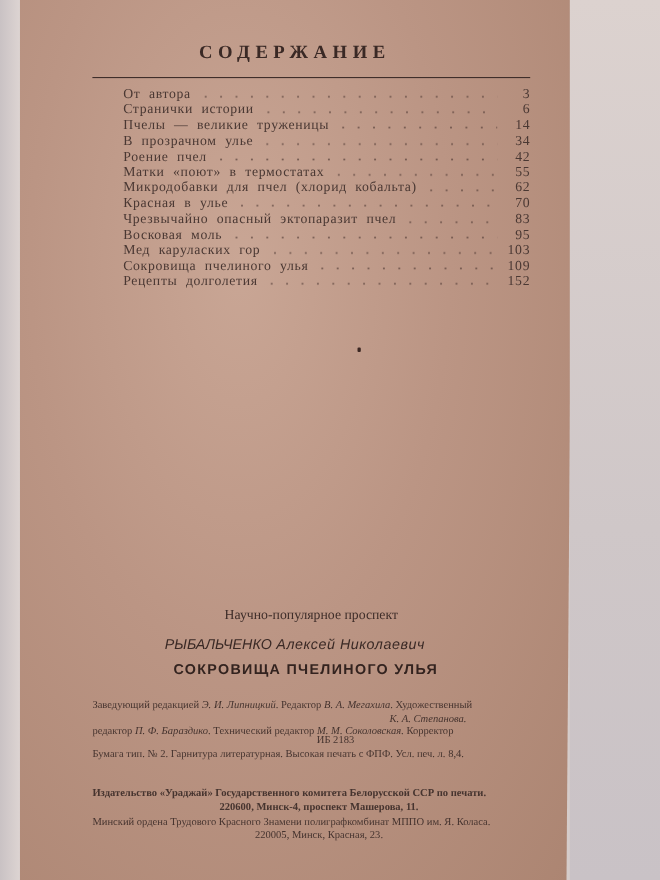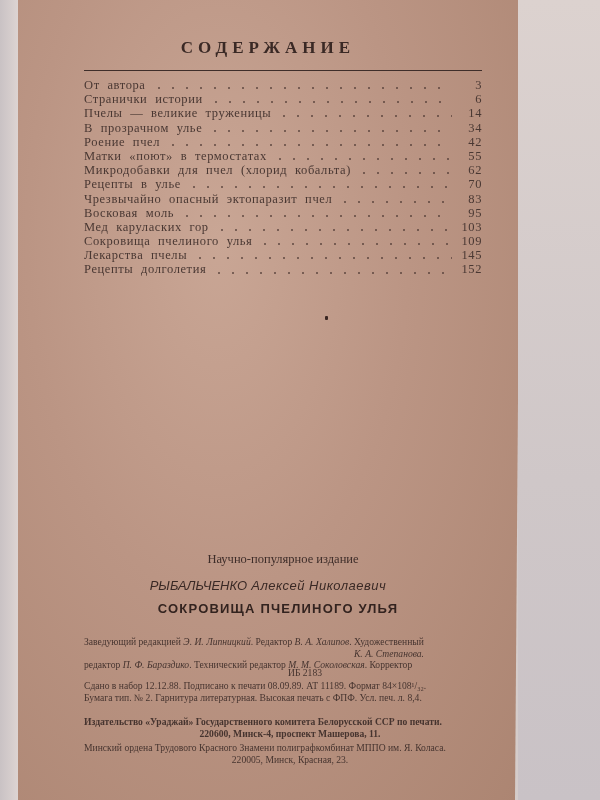--- a/index.html
+++ b/index.html
@@ -65,21 +65,21 @@
     .toc-row {
       display: flex;
       align-items: baseline;
       height: 14.2px;
       font-size: 12.5px;
       line-height: 14.2px;
       color: #4a3833;
       letter-spacing: 0.6px;
       word-spacing: 4px;
     }
-    .toc-label { white-space: nowrap; }
+    .toc-label { white-space: nowrap; margin-left: 28px; }
     .toc-dots {
       flex: 1;
       margin: 0 6px;
       border-bottom: 2px dotted rgba(70,50,45,0.55);
       height: 0;
       align-self: center;
       transform: translateY(3px);
       border-bottom-style: dotted;
       background-image: radial-gradient(circle, rgba(70,50,45,0.6) 0.8px, transparent 1px);
       background-size: 14px 4px;
@@ -191,21 +191,21 @@
           <span class="toc-label">Матки «поют» в термостатах</span>
           <span class="toc-dots"></span>
           <span class="toc-page">55</span>
         </li>
       <li class="toc-row">
           <span class="toc-label">Микродобавки для пчел (хлорид кобальта)</span>
           <span class="toc-dots"></span>
           <span class="toc-page">62</span>
         </li>
       <li class="toc-row">
-          <span class="toc-label">Рецепты в улье</span>
+          <span class="toc-label">Красная в улье</span>
           <span class="toc-dots"></span>
           <span class="toc-page">70</span>
         </li>
       <li class="toc-row">
           <span class="toc-label">Чрезвычайно опасный эктопаразит пчел</span>
           <span class="toc-dots"></span>
           <span class="toc-page">83</span>
         </li>
       <li class="toc-row">
           <span class="toc-label">Восковая моль</span>
@@ -216,50 +216,44 @@
           <span class="toc-label">Мед каруласких гор</span>
           <span class="toc-dots"></span>
           <span class="toc-page">103</span>
         </li>
       <li class="toc-row">
           <span class="toc-label">Сокровища пчелиного улья</span>
           <span class="toc-dots"></span>
           <span class="toc-page">109</span>
         </li>
       <li class="toc-row">
-          <span class="toc-label">Лекарства пчелы</span>
-          <span class="toc-dots"></span>
-          <span class="toc-page">145</span>
-        </li>
-      <li class="toc-row">
           <span class="toc-label">Рецепты долголетия</span>
           <span class="toc-dots"></span>
           <span class="toc-page">152</span>
         </li>
     </ul>
 
     <div class="stray-dot"></div>
 
-    <div class="imprint genre">Научно-популярное издание</div>
+    <div class="imprint genre">Научно-популярное проспект</div>
     <div class="imprint author">
       <span class="surname">РЫБАЛЬЧЕНКО</span>
       <span>Алексей Николаевич</span>
     </div>
     <div class="imprint book-title">СОКРОВИЩА ПЧЕЛИНОГО УЛЬЯ</div>
 
     <div class="credits block1">
-      <span class="line"><span>Заведующий редакцией </span><i>Э. И. Липницкий</i><span>. Редактор </span><i>В. А. Халипов</i><span>. Художественный</span></span>
+      <span class="line"><span>Заведующий редакцией </span><i>Э. И. Липницкий</i><span>. Редактор </span><i>В. А. Мегахила</i><span>. Художественный</span></span>
       <span class="line right"><i>К. А. Степанова.</i></span>
       <span class="line"><span>редактор </span><i>П. Ф. Бараздико</i><span>. Технический редактор </span><i>М. М. Соколовская</i><span>. Корректор</span></span>
     </div>
 
     <div class="ib">ИБ 2183</div>
 
     <div class="credits block2">
-      <span class="line">Сдано в набор 12.12.88. Подписано к печати 08.09.89. АТ 11189. Формат 84×108¹/₃₂.</span>
       <span class="line">Бумага тип. № 2. Гарнитура литературная. Высокая печать с ФПФ. Усл. печ. л. 8,4.</span>
     </div>
 
     <div class="credits block3">
       <span class="line">Издательство «Ураджай» Государственного комитета Белорусской ССР по печати.</span>
       <span class="line center">220600, Минск-4, проспект Машерова, 11.</span>
     </div>
 
     <div class="credits block4" style="top:742px;">
       <span class="line">Минский ордена Трудового Красного Знамени полиграфкомбинат МППО им. Я. Коласа.</span>

